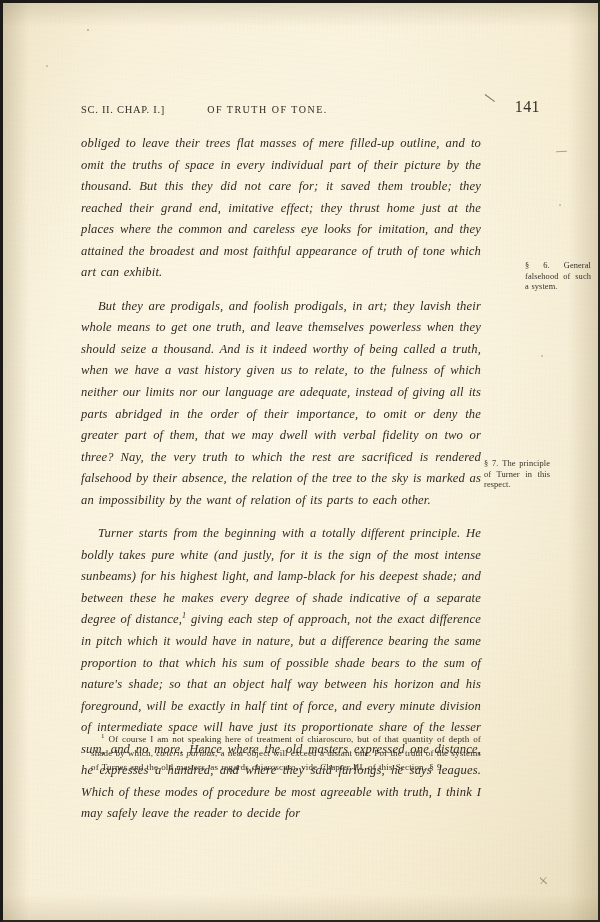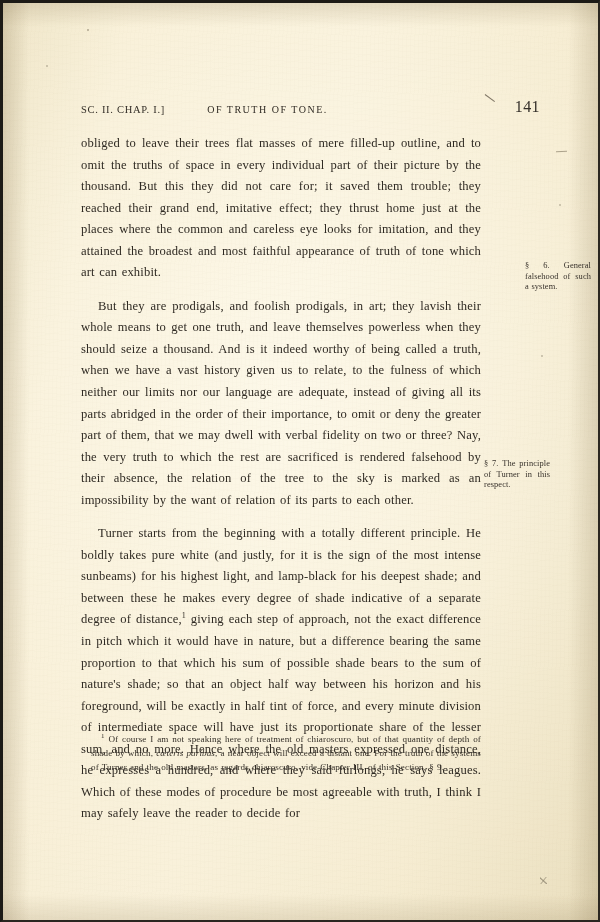--- a/index.html
+++ b/index.html
@@ -130,20 +130,21 @@
   p.para {
     margin: 0 0 0 0;
     font-size: 12.6px;
     line-height: 21.55px;
     text-align: justify;
     text-align-last: left;
     letter-spacing: 0.15px;
     word-spacing: 1.2px;
     color: #2f2a23;
     text-indent: 0;
+    font-style: italic;
   }
   p.para.indented {
     text-indent: 17px;
   }
   p.para + p.para {
     margin-top: 12px;
   }
   sup.fnmark {
     font-size: 8px;
     vertical-align: super;

